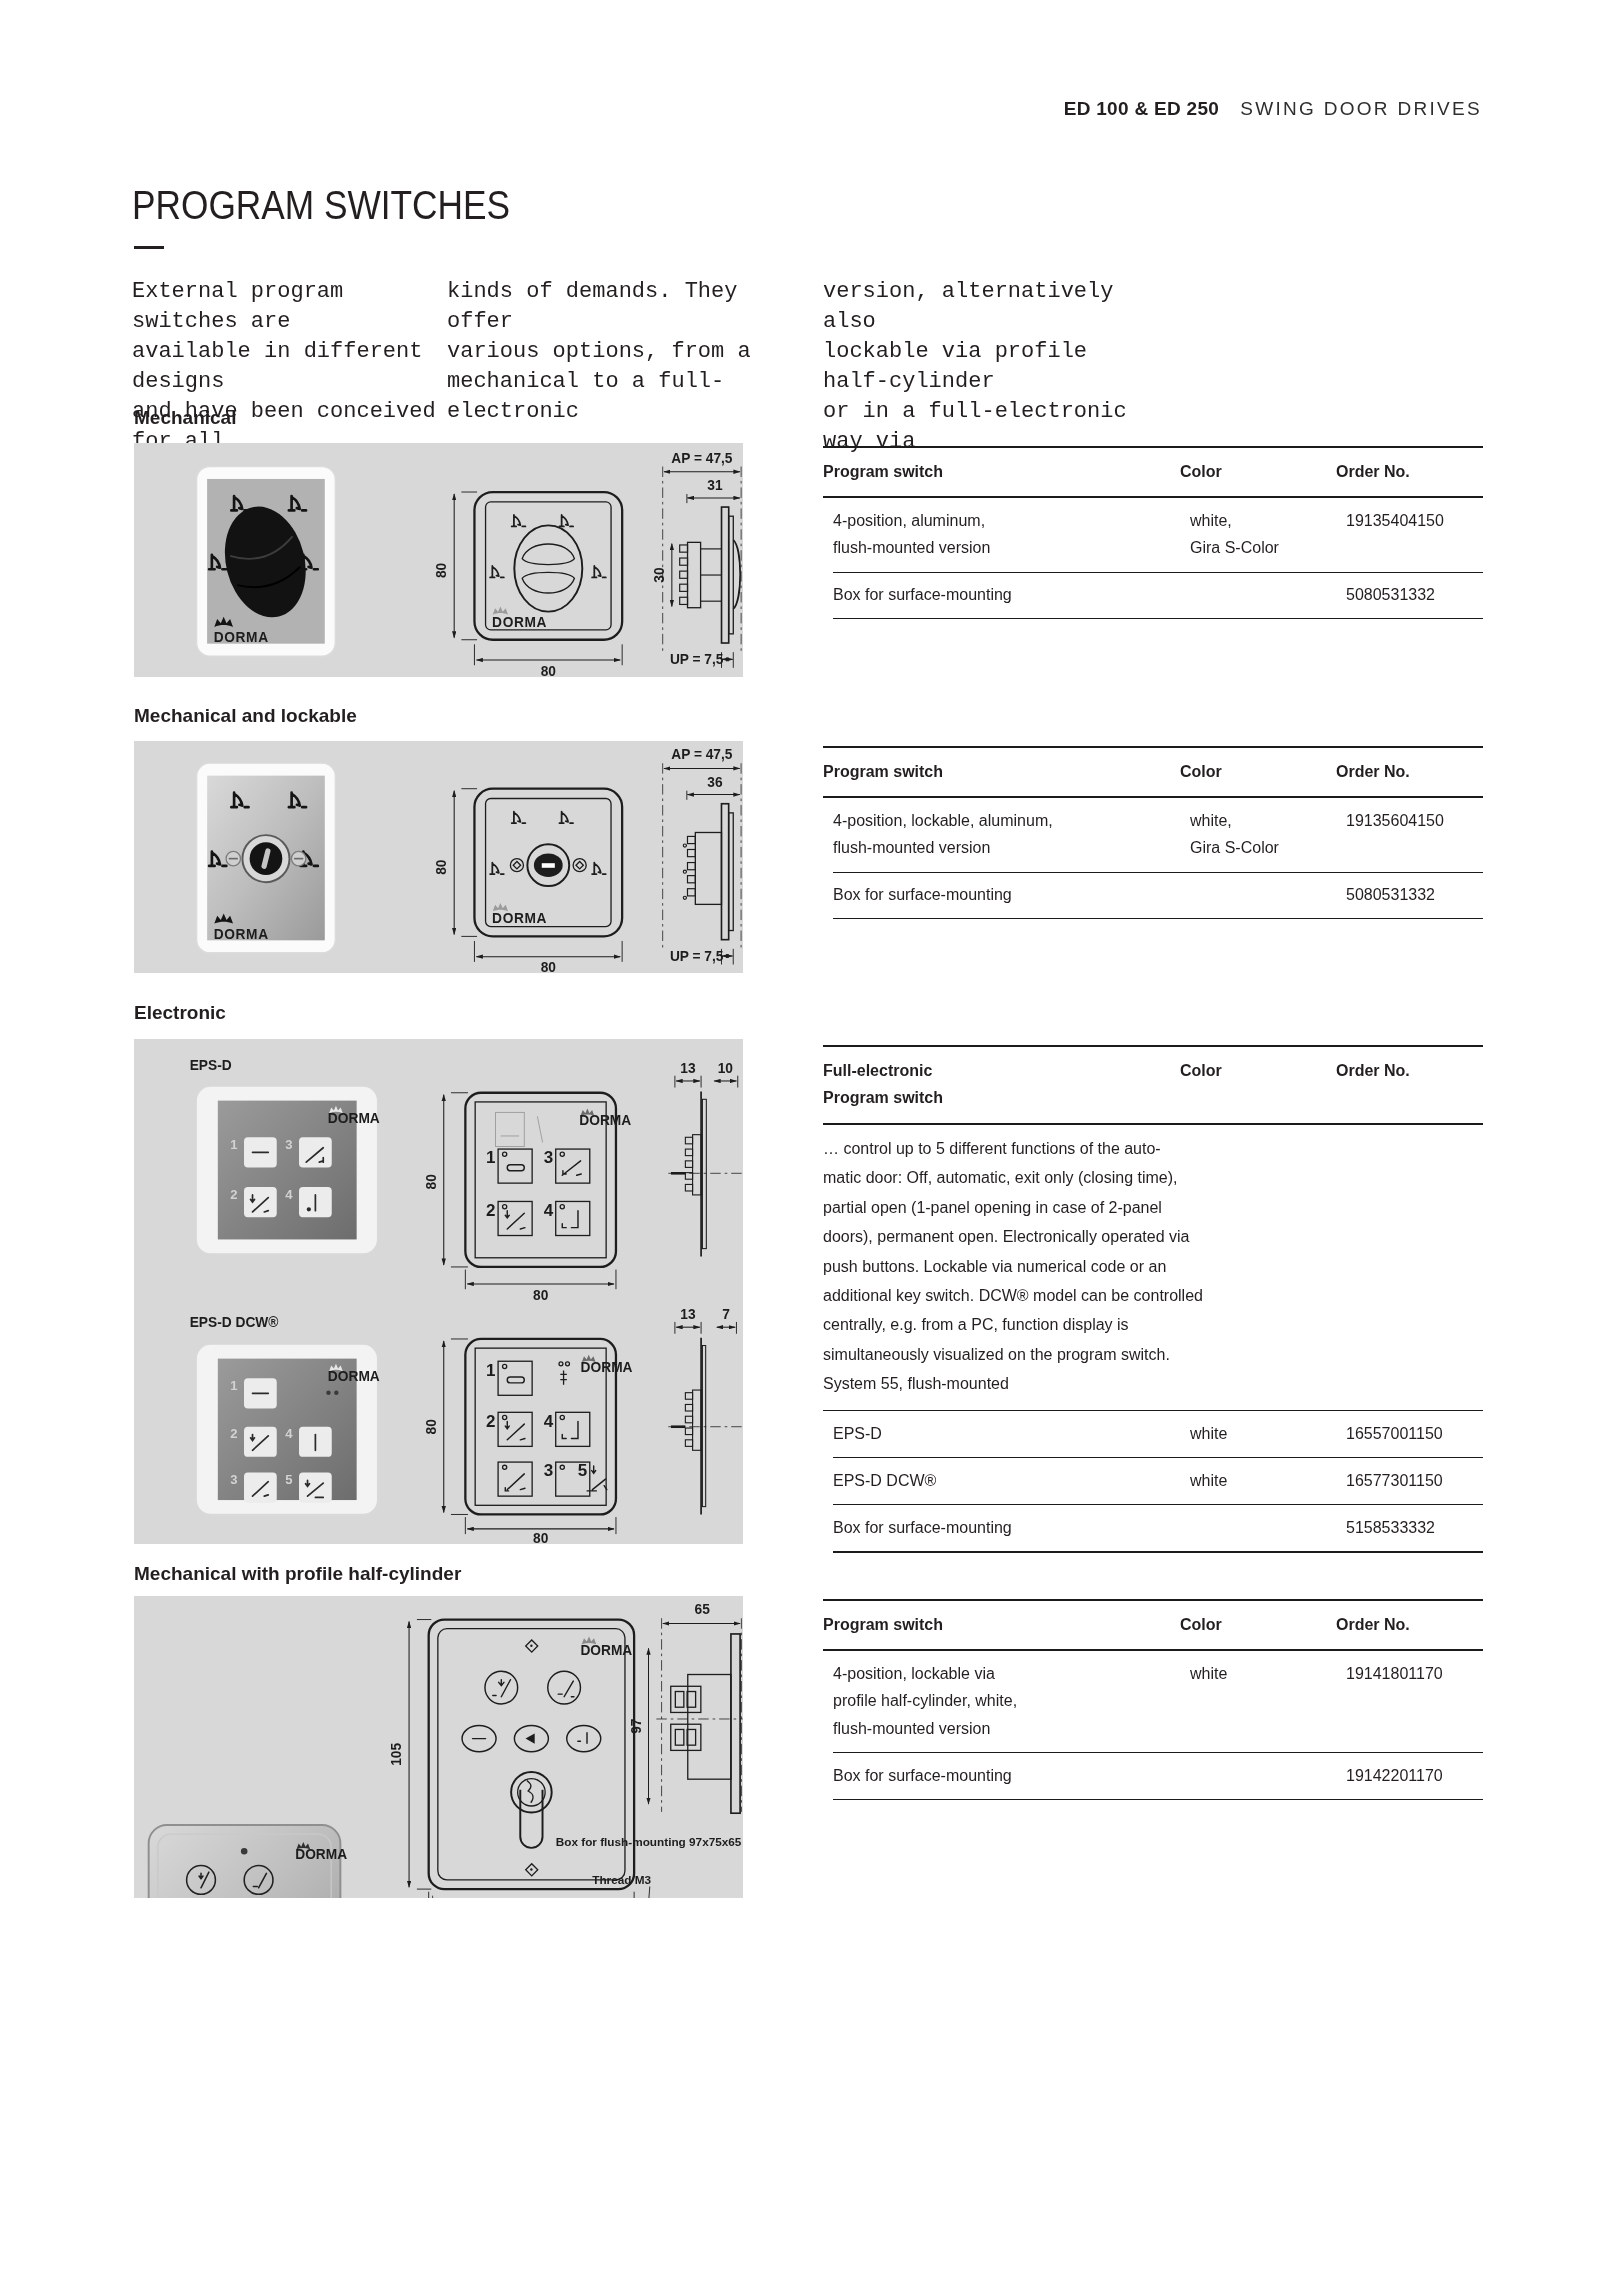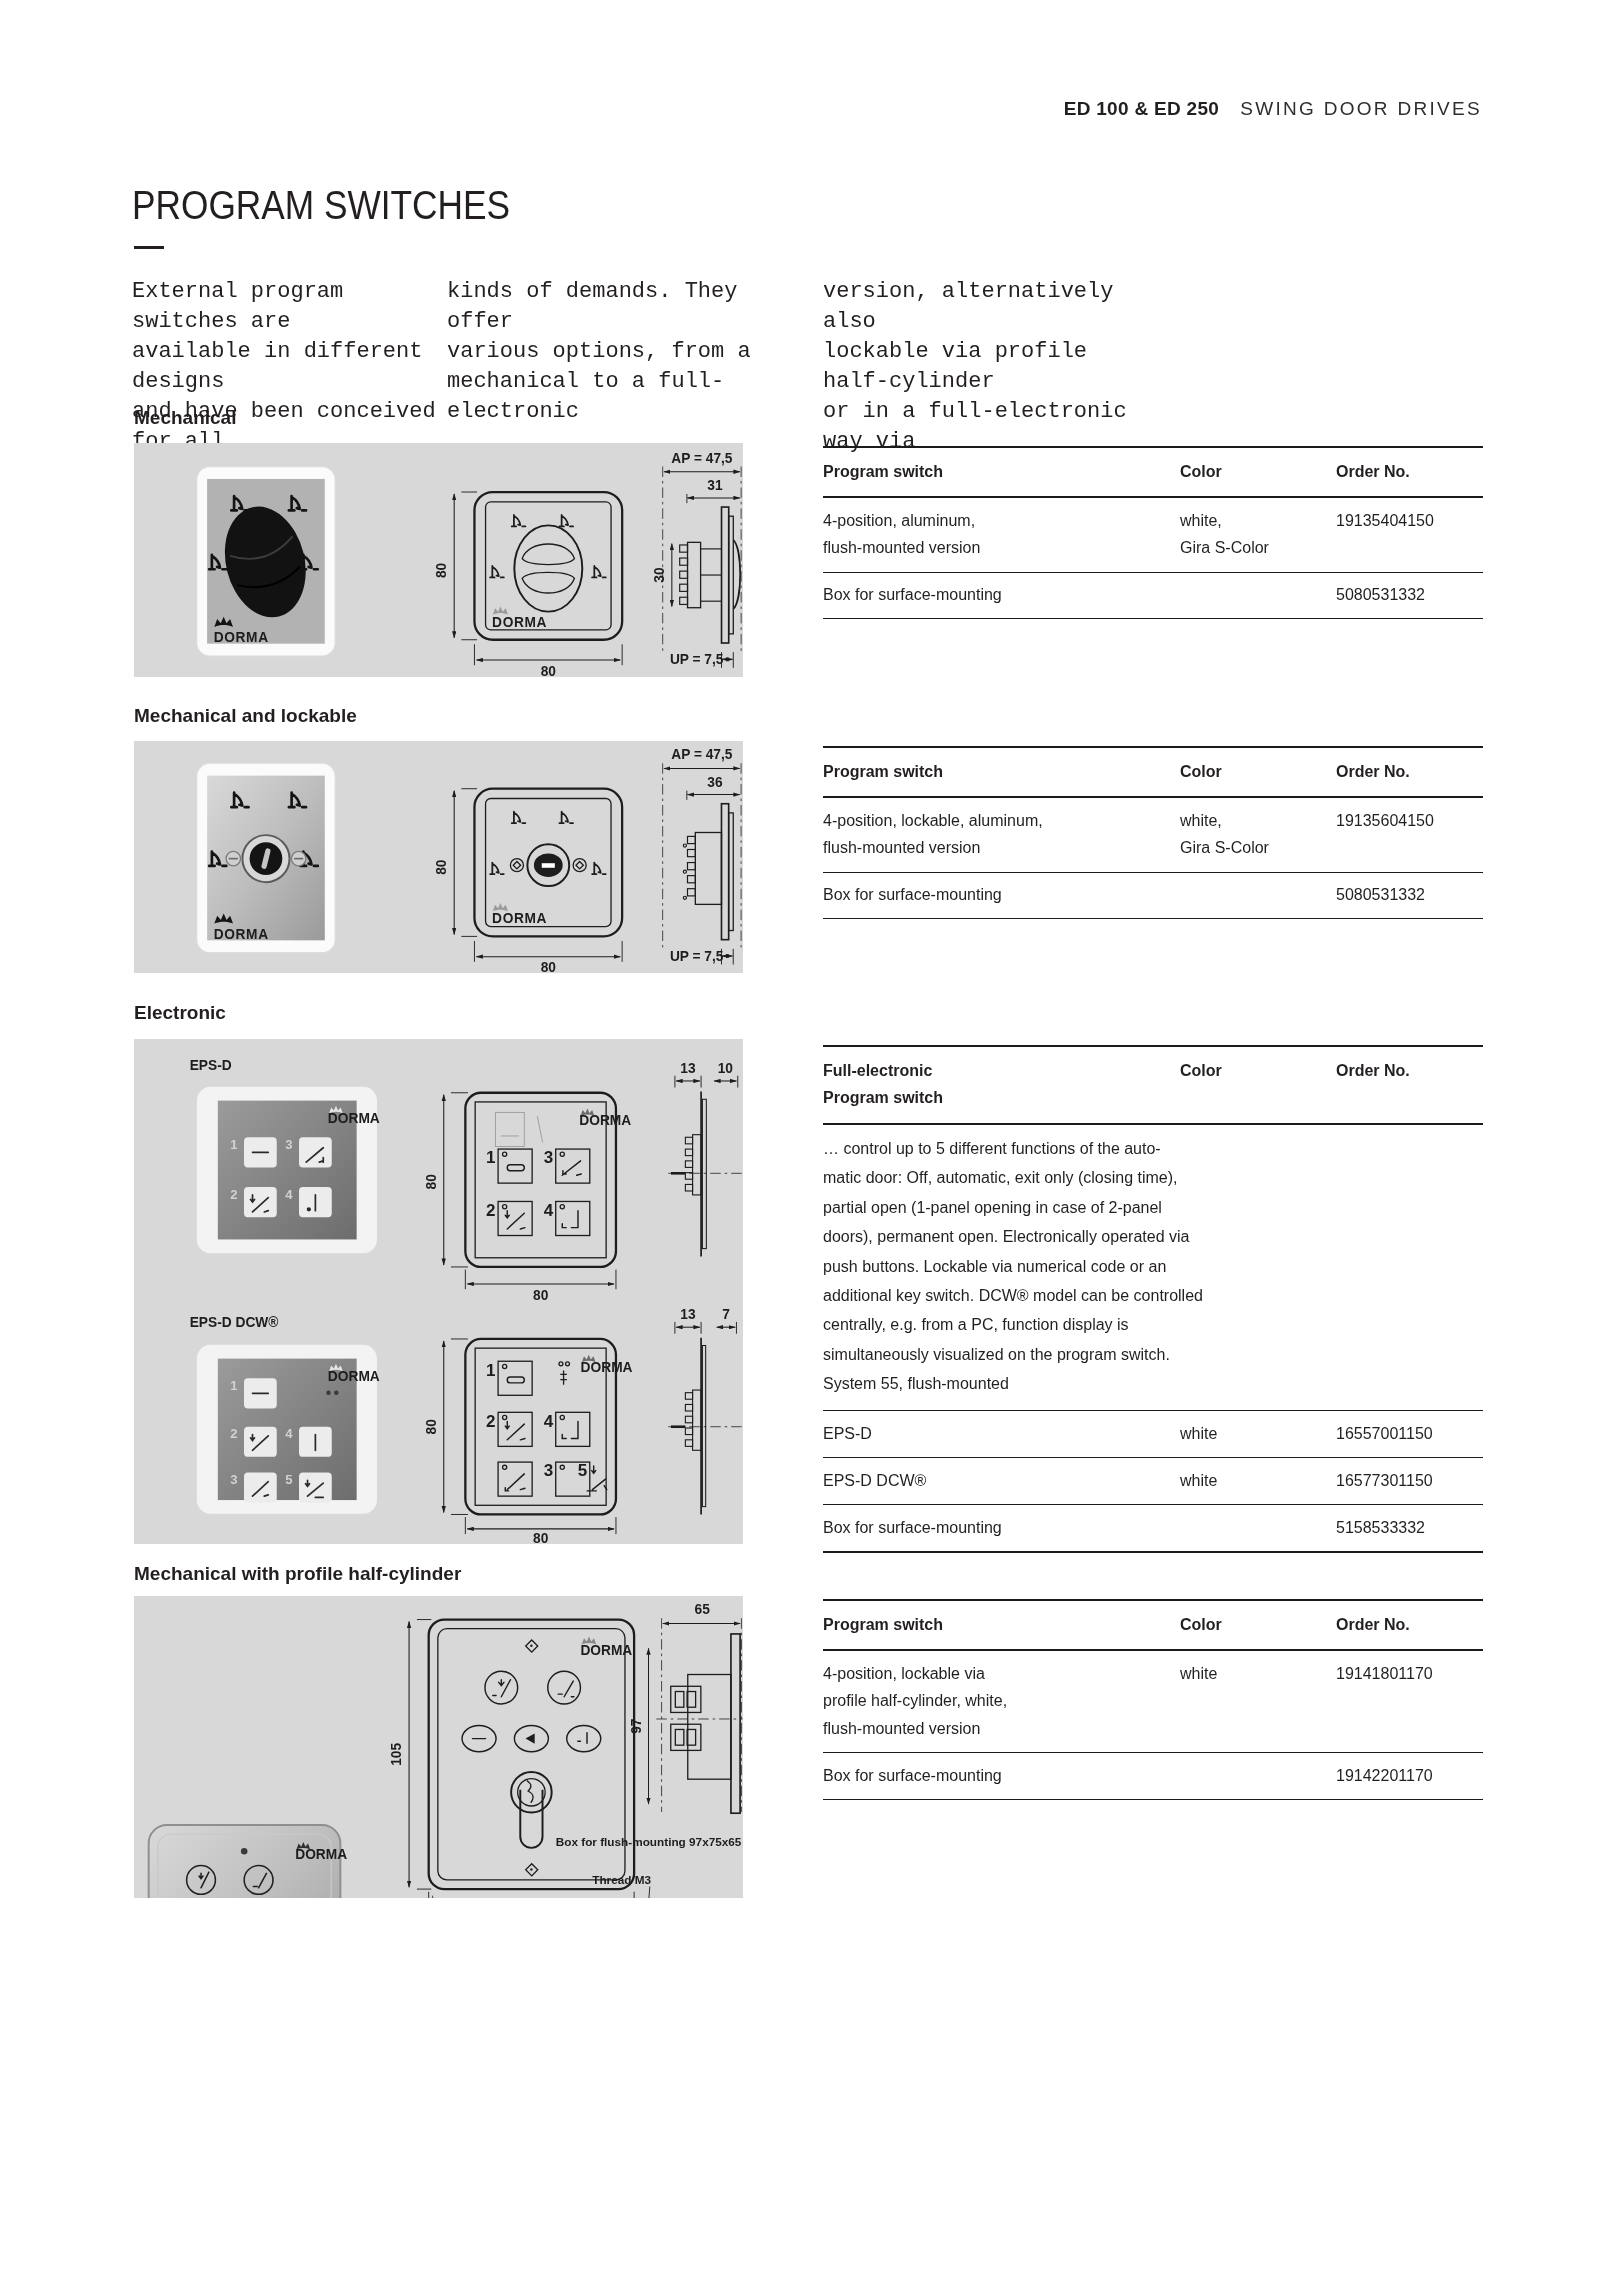--- a/index.html
+++ b/index.html
@@ -27,21 +27,21 @@
   .panel{position:absolute;left:134px;width:609px;background:#d8d8d8;}
   #p1{top:443px;height:234px}#p2{top:741px;height:232px}
   #p3{top:1039px;height:505px}#p4{top:1596px;height:526px}
 
   
   .tbl{position:absolute;left:823px;width:660px;border-top:2.6px solid #1b1b1b;font-size:16px;}
   #t1{top:446px}#t2{top:746px}#t3{top:1045px}#t4{top:1599px}
   .thead{display:grid;grid-template-columns:357px 156px 148px;padding:9.8px 0 11px;
          border-bottom:2.6px solid #1b1b1b;font-weight:bold;line-height:27.5px;}
   .trow{display:grid;grid-template-columns:357px 156px 148px;padding:8.5px 0 9.8px;
-        border-bottom:1.3px solid #1b1b1b;line-height:27.5px;}
+        border-bottom:1.3px solid #1b1b1b;line-height:27.5px;margin-left:10px;}
   .ml{white-space:pre-line;}
   .desc{padding:9.2px 0 11.8px;border-bottom:1.3px solid #1b1b1b;line-height:29.4px;white-space:pre-line;}
   #t3 .trow:last-child{border-bottom-width:2.6px;}
 
   
   .footer{position:absolute;top:2189px;right:141px;display:flex;gap:42px;font-size:17.7px;}
   .footer .brand{letter-spacing:1.3px;color:#3c3c3c;}
   .footer .pageno{color:#2b2b2b;margin-top:13px;}
 
   

